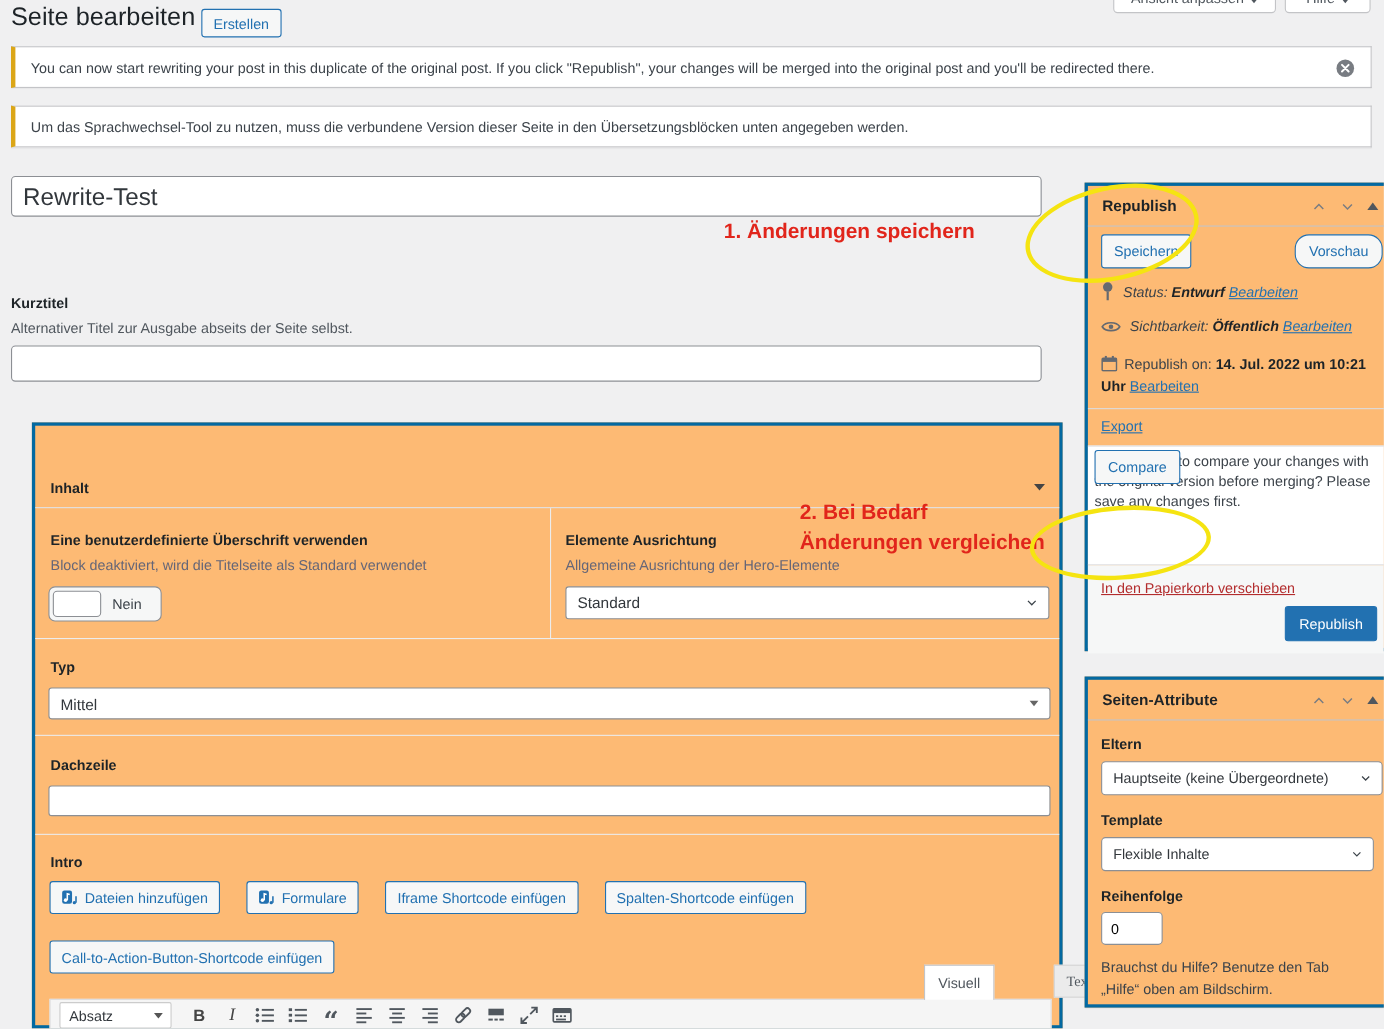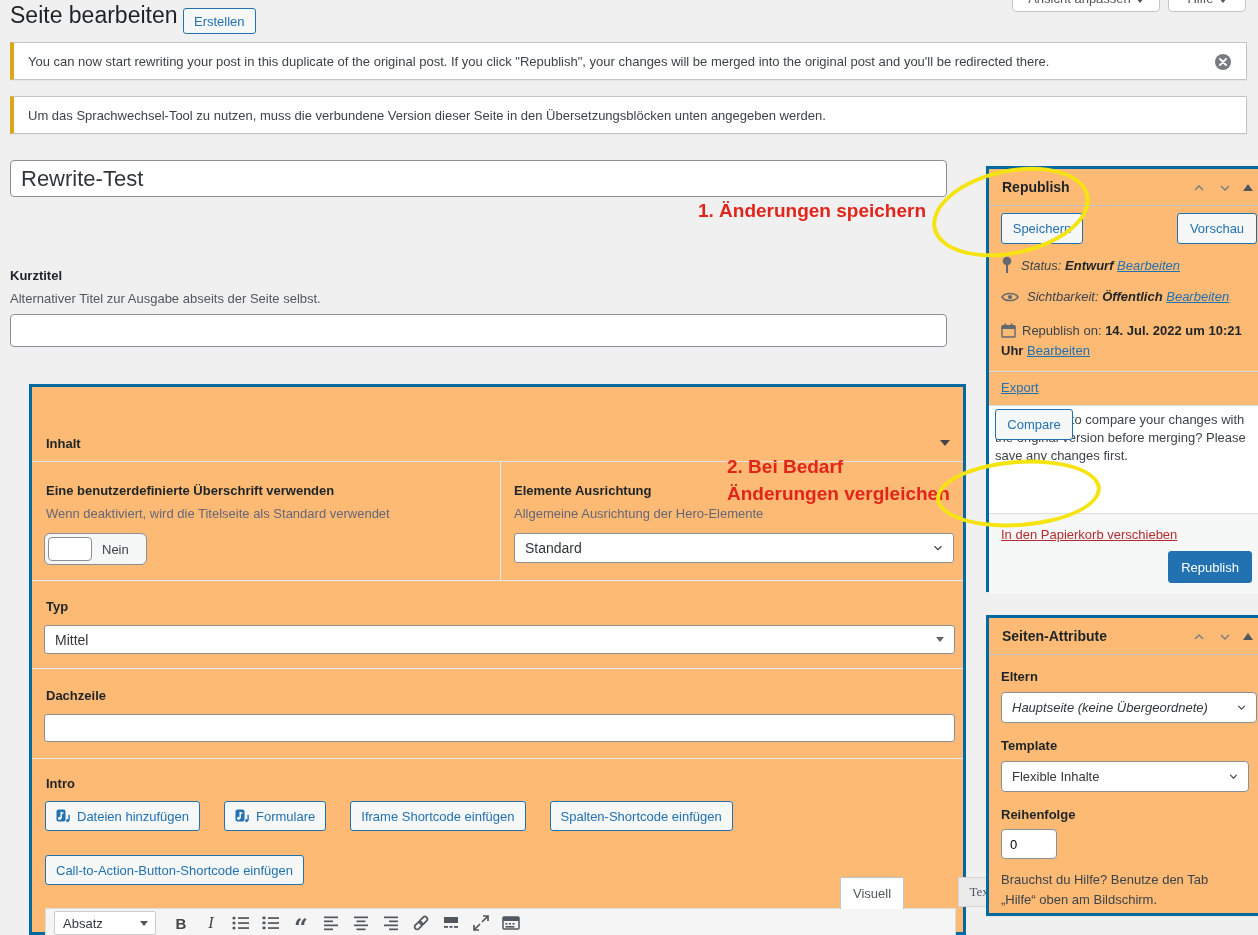--- a/index.html
+++ b/index.html
@@ -125,21 +125,21 @@
   .tb-i { font-family:"Liberation Serif",serif; font-style:italic; font-size:16px; color:#444; }
   .tb-q { font-family:"DejaVu Serif",serif; font-weight:700; font-size:24px; color:#50575e; line-height:10px; margin-top:10px; }
 
   
   #republish-panel { left:967px; top:166px; width:280px; height:426px; }
   .btn-secondary {
     position:absolute; height:31px; display:inline-flex; align-items:center; justify-content:center;
     background:#f6f7f7; border:1px solid #2271b1; border-radius:3px; color:#2271b1; font-size:13px; cursor:pointer; padding:0 10px;
   }
   #speichern-btn { left:12px; top:44px; min-width:82px; }
-  #vorschau-btn  { left:188px; top:44px; min-width:80px; }
+  #vorschau-btn  { left:188px; top:44px; min-width:80px;border-radius:13px; }
   .status-row { position:absolute; left:12px; display:flex; align-items:center; gap:8px;font-style:italic; }
   .status-row b, .misc b { color:#1d2327; }
   a.blue-link { color:#2271b1; text-decoration:underline; cursor:pointer; }
   #status-row { top:87px; }
   #visibility-row { top:120px; }
   #schedule-row { position:absolute; left:12px; top:152px; width:246px; line-height:20px; }
   #schedule-row svg { vertical-align:-3px; margin-right:6px; }
   #republish-div1 { position:absolute; left:0; top:202px; width:100%; border-top:1px solid #dcdcde; }
   #export-link { position:absolute; left:12px; top:211px; }
   #compare-box {
@@ -154,28 +154,28 @@
   }
   #trash-link { position:absolute; left:12px; top:13px; color:#b32d2e; text-decoration:underline; cursor:pointer; }
   #republish-btn {
     position:absolute; right:11px; top:37px; height:32px; padding:0 12px;
     background:#2271b1; border:1px solid #2271b1; border-radius:3px; color:#fff; font-size:13px; cursor:pointer;
     display:inline-flex; align-items:center;
   }
 
   #attributes-panel { left:967px; top:615px; width:280px; height:301px; }
   .attr-label { position:absolute; left:12px; font-weight:700; color:#1d2327; }
-  #eltern-select  { left:12px; top:74px;  width:256px; height:31px; border-radius:4px; font-size:13px;font-style:italic; }
+  #eltern-select  { left:12px; top:74px;  width:256px; height:31px; border-radius:4px; font-size:13px; }
   #template-select{ left:12px; top:143px; width:248px; height:31px; border-radius:4px; font-size:13px; }
   #order-input { position:absolute; left:12px; top:211px; width:56px; height:30px; border:1px solid #8c8f94; border-radius:4px; padding:0 8px; font-size:13px; }
   #attr-help { position:absolute; left:12px; top:252px; line-height:20px; color:#3c434a; }
 
   
   .red-note { position:absolute; font-weight:700; font-size:19px; color:#e1251b; z-index:40; }
-  #note1 { left:626px; top:200px; width:300px; text-align:right; }
+  #note1 { left:658px; top:200px; width:300px; }
   #note2 { left:727px; top:453px; line-height:27px; }
   .yellow-ellipse { position:absolute; border:4px solid #f5e411; border-radius:50%; z-index:50; pointer-events:none; }
   #ellipse1 { left:931px; top:169px; width:160px; height:86px; transform:rotate(-12deg); }
   #ellipse2 { left:936px; top:460px; width:165px; height:67px; transform:rotate(-4deg); }
 
   svg { display:block; }
 </style>
 </head>
 <body>
 
@@ -214,21 +214,21 @@
 
   <div id="inhalt-row">
     <span id="inhalt-label">Inhalt</span>
     <span id="inhalt-caret"></span>
   </div>
 
   <div class="row-divider" style="top:193px"></div>
   <div id="vert-divider"></div>
 
   <div class="acf-label" style="left:14px; top:96px">Eine benutzerdefinierte Überschrift verwenden</div>
-  <div class="acf-desc" style="left:14px; top:119px">Wenn deaktiviert, wird die Titelseite als Standard verwendet</div>
+  <div class="acf-desc" style="left:14px; top:119px">Block deaktiviert, wird die Titelseite als Standard verwendet</div>
   <div id="toggle">
     <span id="toggle-knob"></span>
     <span id="toggle-label">Nein</span>
   </div>
 
   <div class="acf-label" style="left:482px; top:96px">Elemente Ausrichtung</div>
   <div class="acf-desc" style="left:482px; top:119px">Allgemeine Ausrichtung der Hero-Elemente</div>
   <div class="sel" id="ausrichtung-select">
     <span>Standard</span>
     <svg class="chev" width="14" height="14" viewBox="0 0 24 24">

